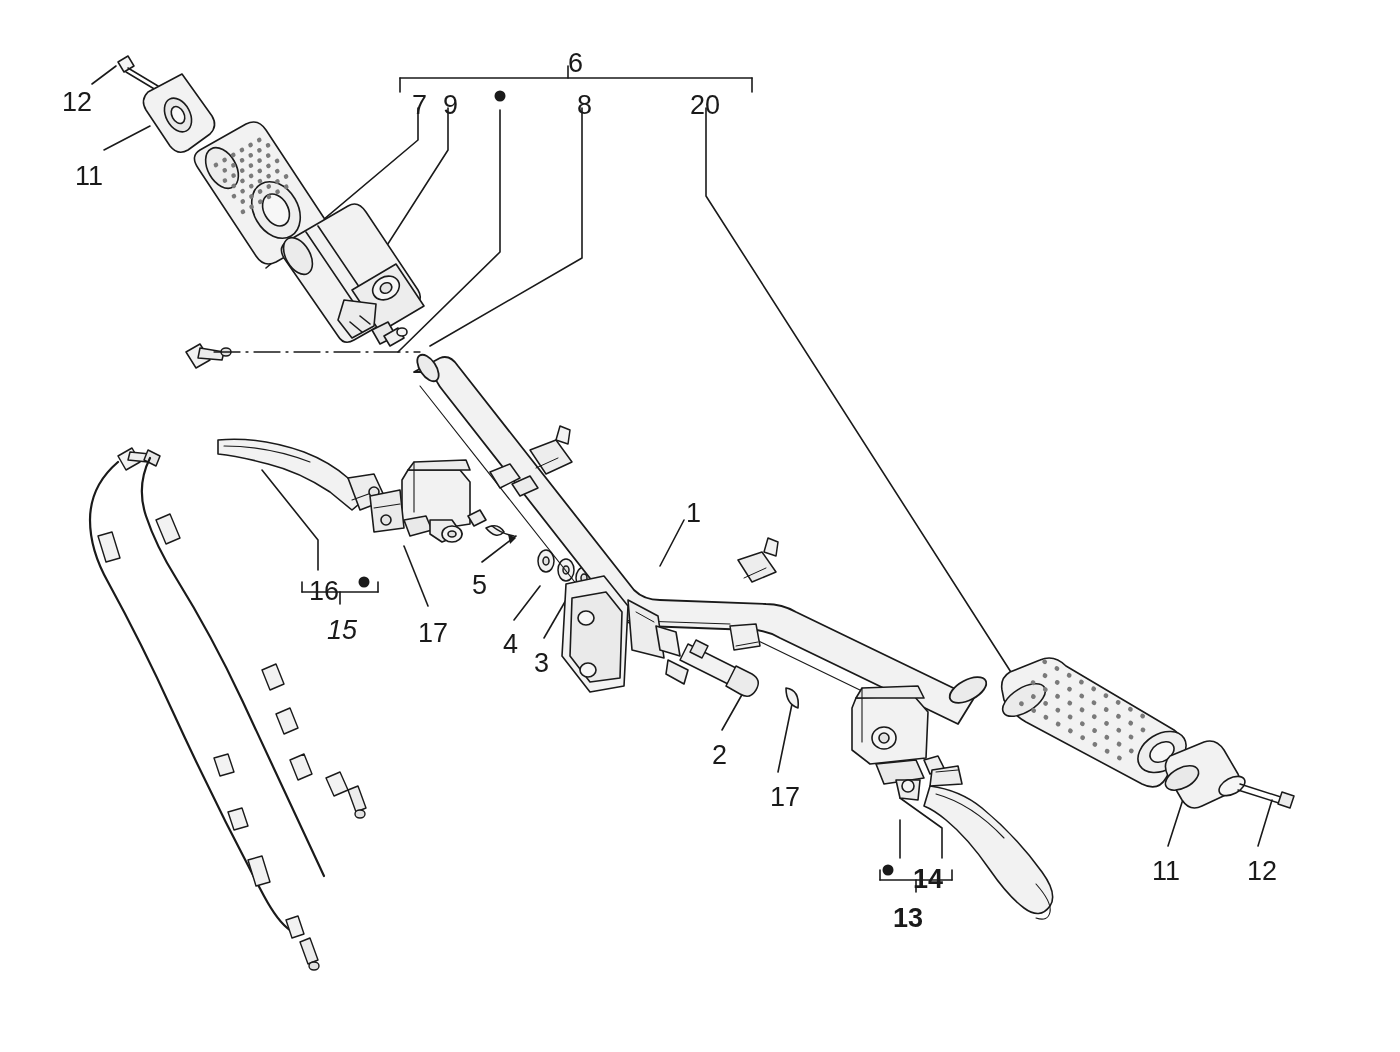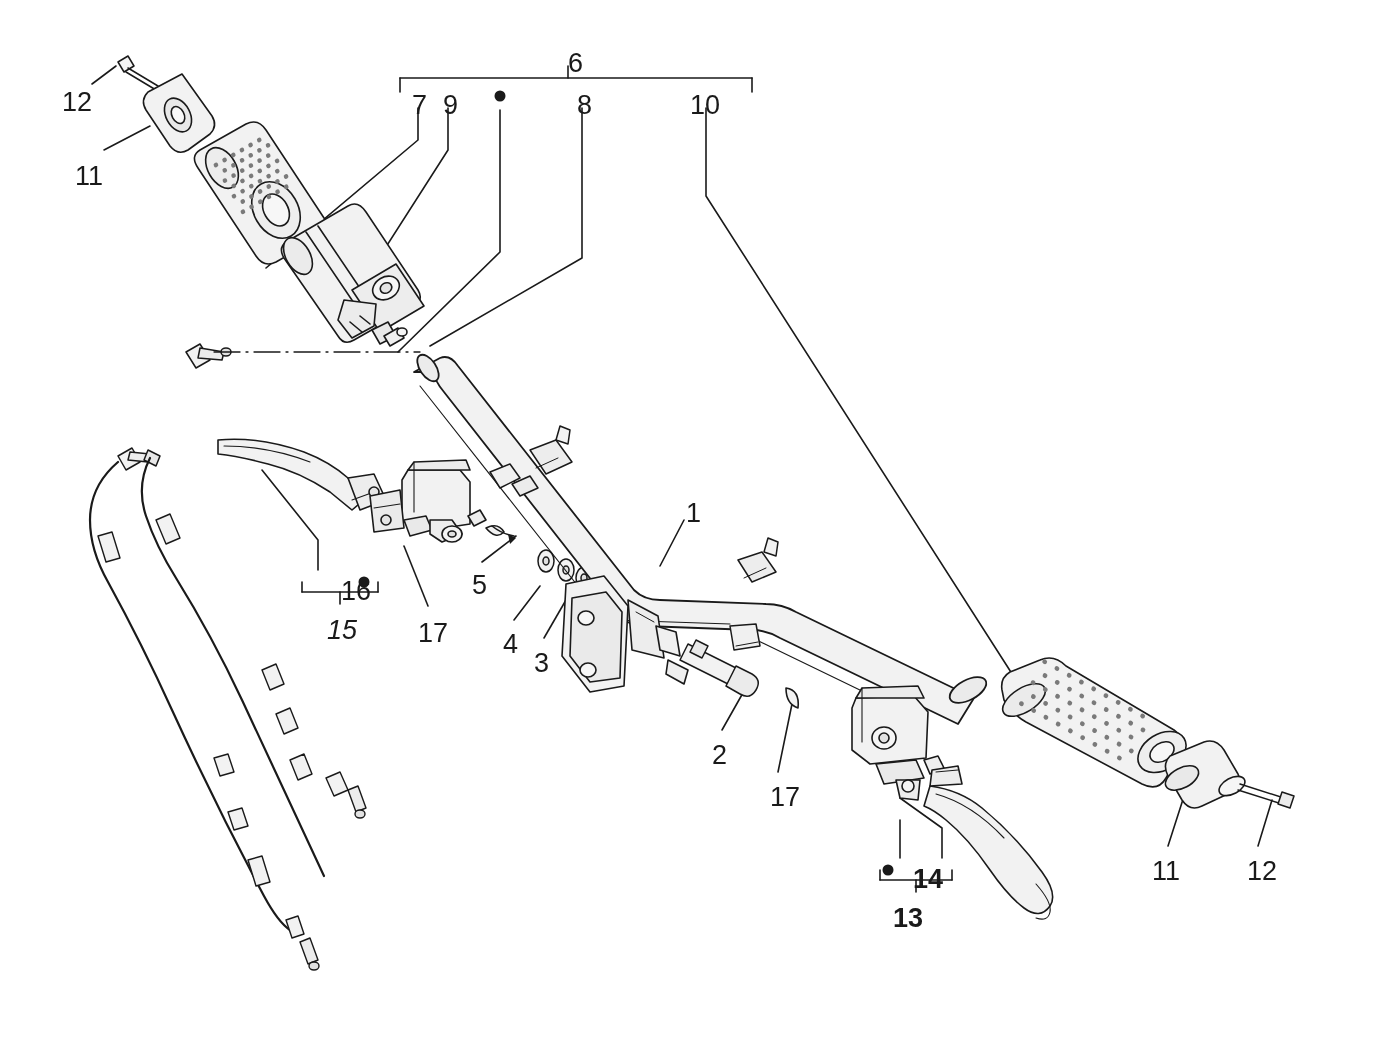--- a/index.html
+++ b/index.html
@@ -383,25 +383,25 @@
 
   <div class="callout" style="left:686px; top:500px;">1</div>
   <div class="callout" style="left:712px; top:742px;">2</div>
   <div class="callout" style="left:534px; top:650px;">3</div>
   <div class="callout" style="left:503px; top:631px;">4</div>
   <div class="callout" style="left:472px; top:572px;">5</div>
   <div class="callout" style="left:568px; top:50px;">6</div>
   <div class="callout" style="left:412px; top:92px;">7</div>
   <div class="callout" style="left:577px; top:92px;">8</div>
   <div class="callout" style="left:443px; top:92px;">9</div>
-  <div class="callout" style="left:690px; top:92px;">10</div>
+  <div class="callout" style="left:690px; top:92px;">20</div>
   <div class="callout" style="left:75px;  top:163px;">11</div>
   <div class="callout" style="left:62px;  top:89px;">12</div>
   <div class="callout" style="left:1152px; top:858px;">11</div>
   <div class="callout" style="left:1247px; top:858px;">12</div>
   <div class="callout" style="left:893px; top:905px;font-weight:bold;">13</div>
   <div class="callout" style="left:913px; top:866px;font-weight:bold;">14</div>
   <div class="callout" style="left:327px; top:617px;font-style:italic;">15</div>
-  <div class="callout" style="left:309px; top:578px;margin-left:32px;">16</div>
+  <div class="callout" style="left:309px; top:578px;">16</div>
   <div class="callout" style="left:418px; top:620px;">17</div>
   <div class="callout" style="left:770px; top:784px;">17</div>
 
 </div>
 
 </body></html>

